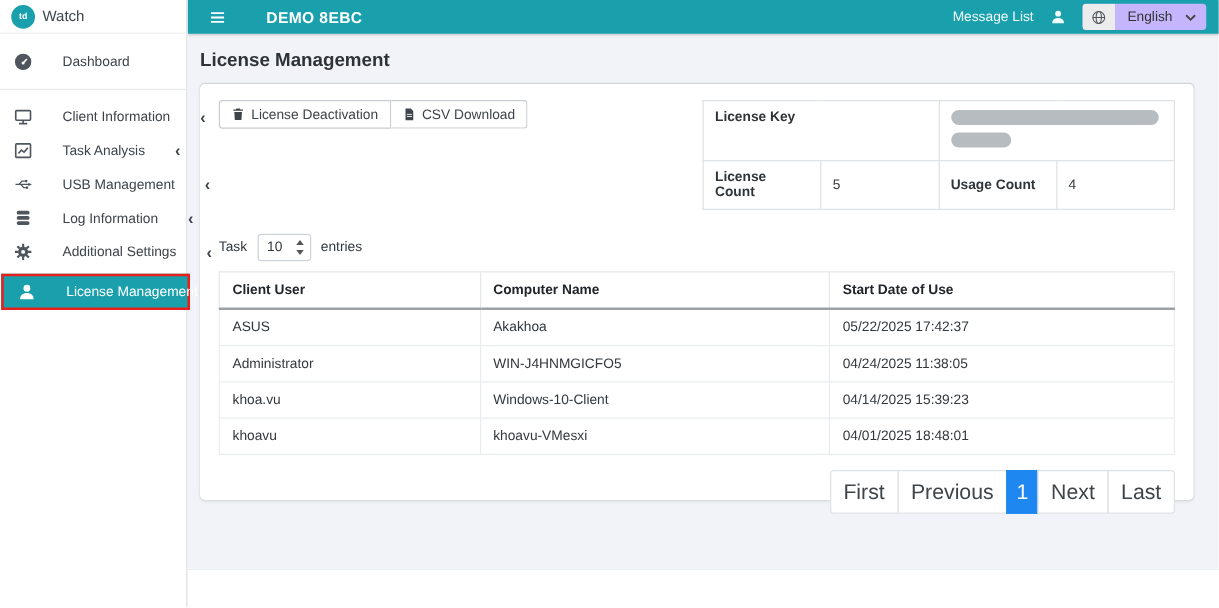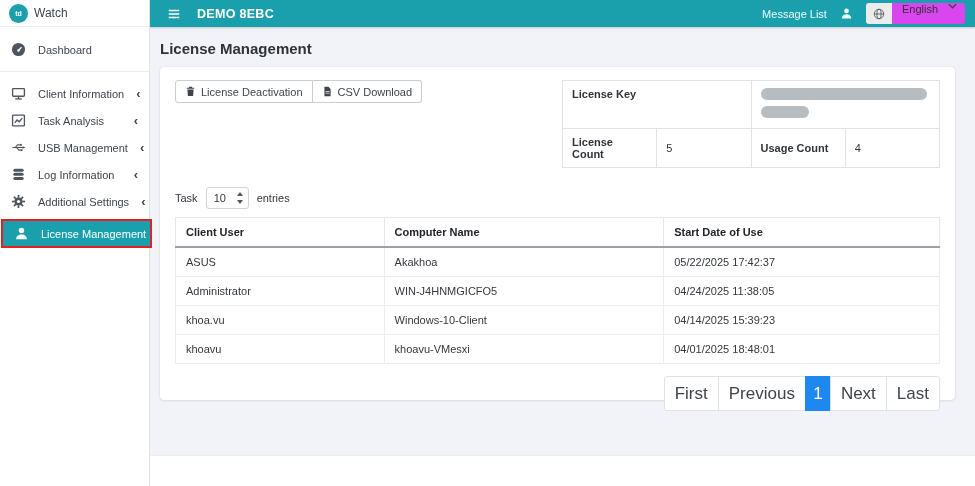--- a/index.html
+++ b/index.html
@@ -5,39 +5,39 @@
   * { margin:0; padding:0; box-sizing:border-box; }
   html,body { width:975px; height:486px; overflow:hidden; }
   body { font-family:"Liberation Sans", sans-serif; background:#fff; position:relative; color:#33383d; }
 
   
   .sidebar { position:absolute; left:0; top:0; width:150px; height:486px; background:#fff; border-right:1px solid #dde1e4; z-index:5; }
   .brand { height:27px; display:flex; align-items:center; gap:6px; padding:0 9px; border-bottom:1px solid #eef0f1;text-align:center; }
   .brand-logo { width:19px; height:19px; border-radius:50%; background:#1aa0ad; color:#fff; font-size:7px; font-weight:bold; display:flex; align-items:center; justify-content:center; flex:none; }
   .brand-name { font-size:12px; color:#3d444b; }
   .menu { padding:9px 0 0 0; }
-  .menu-item { display:flex; align-items:center; gap:12px; padding:6px 11px; font-size:11px; color:#3d444b; cursor:pointer; }
+  .menu-item { display:flex; align-items:center; gap:24px; padding:6px 11px; font-size:11px; color:#3d444b; cursor:pointer; }
   .mi-icon { width:15px; height:15px; color:#4e555c; flex:none; display:inline-flex; }
   .mi-icon svg { width:100%; height:100%; }
   .mi-label { white-space:nowrap; }
   .chev { margin-left:auto; font-weight:bold; font-size:13px; line-height:1; color:#3d444b; }
   .menu-divider { border:none; border-top:1px solid #e9ecef; margin:8px 0; }
   .menu-item.active { background:#1aa0ad; color:#fff; border:2px solid #e8201d; margin:4px -3px 0 1px; padding:5px 11px; position:relative; z-index:6; }
   .menu-item.active .mi-icon { color:#fff; }
 
   
   .navbar { position:absolute; left:150px; right:0; top:0; height:27px; background:#1aa0ad; display:flex; align-items:center; padding:0 10px; color:#fff; box-shadow:0 1px 2px rgba(0,0,0,.18); z-index:4; }
   .hamburger { width:14px; height:14px; margin-left:7px; cursor:pointer; display:inline-flex; color:#fff; }
   .hamburger svg { width:100%; height:100%; }
-  .nav-title { font-size:12.5px; font-weight:bold; letter-spacing:.3px; margin-left:16px; }
+  .nav-title { font-size:12.5px; font-weight:bold; letter-spacing:.3px; margin-left:32px; }
   .nav-right { margin-left:auto; display:flex; align-items:center; gap:13px; }
   .nav-msg { font-size:11px; color:#eefbfd; cursor:pointer; }
   .nav-user { width:13px; height:13px; color:#f2fdff; cursor:pointer; display:inline-flex; }
   .nav-user svg { width:100%; height:100%; }
-  .lang-btn { display:flex; background:#d946ef; border-radius:3px; height:21px; overflow:hidden; cursor:pointer; color:#333; }
+  .lang-btn { display:flex; align-items:center; background:#c4b5fd; border-radius:3px; height:21px; overflow:hidden; cursor:pointer; color:#333; }
   .lang-globe { background:#ececec; height:100%; display:flex; align-items:center; padding:0 7px; color:#4c5257; }
   .lang-globe svg { width:12px; height:12px; }
   .lang-label { font-size:11px; padding:0 10px; }
   .lang-caret { display:inline-flex; color:#444; margin-right:8px; }
   .lang-caret svg { width:9px; height:6px; }
 
   
   .content { position:absolute; left:150px; right:0; top:27px; bottom:31px; background:#f1f3f8; overflow:hidden; }
   .page-title { font-size:15px; font-weight:600; color:#2e3338; margin:13px 0 10px 10px; }
   .card { margin:0 20px 0 10px; height:333px; background:#fff; border-radius:4px; box-shadow:0 0 1px rgba(0,0,0,.2), 0 1px 3px rgba(0,0,0,.08); padding:13px 15px; }

